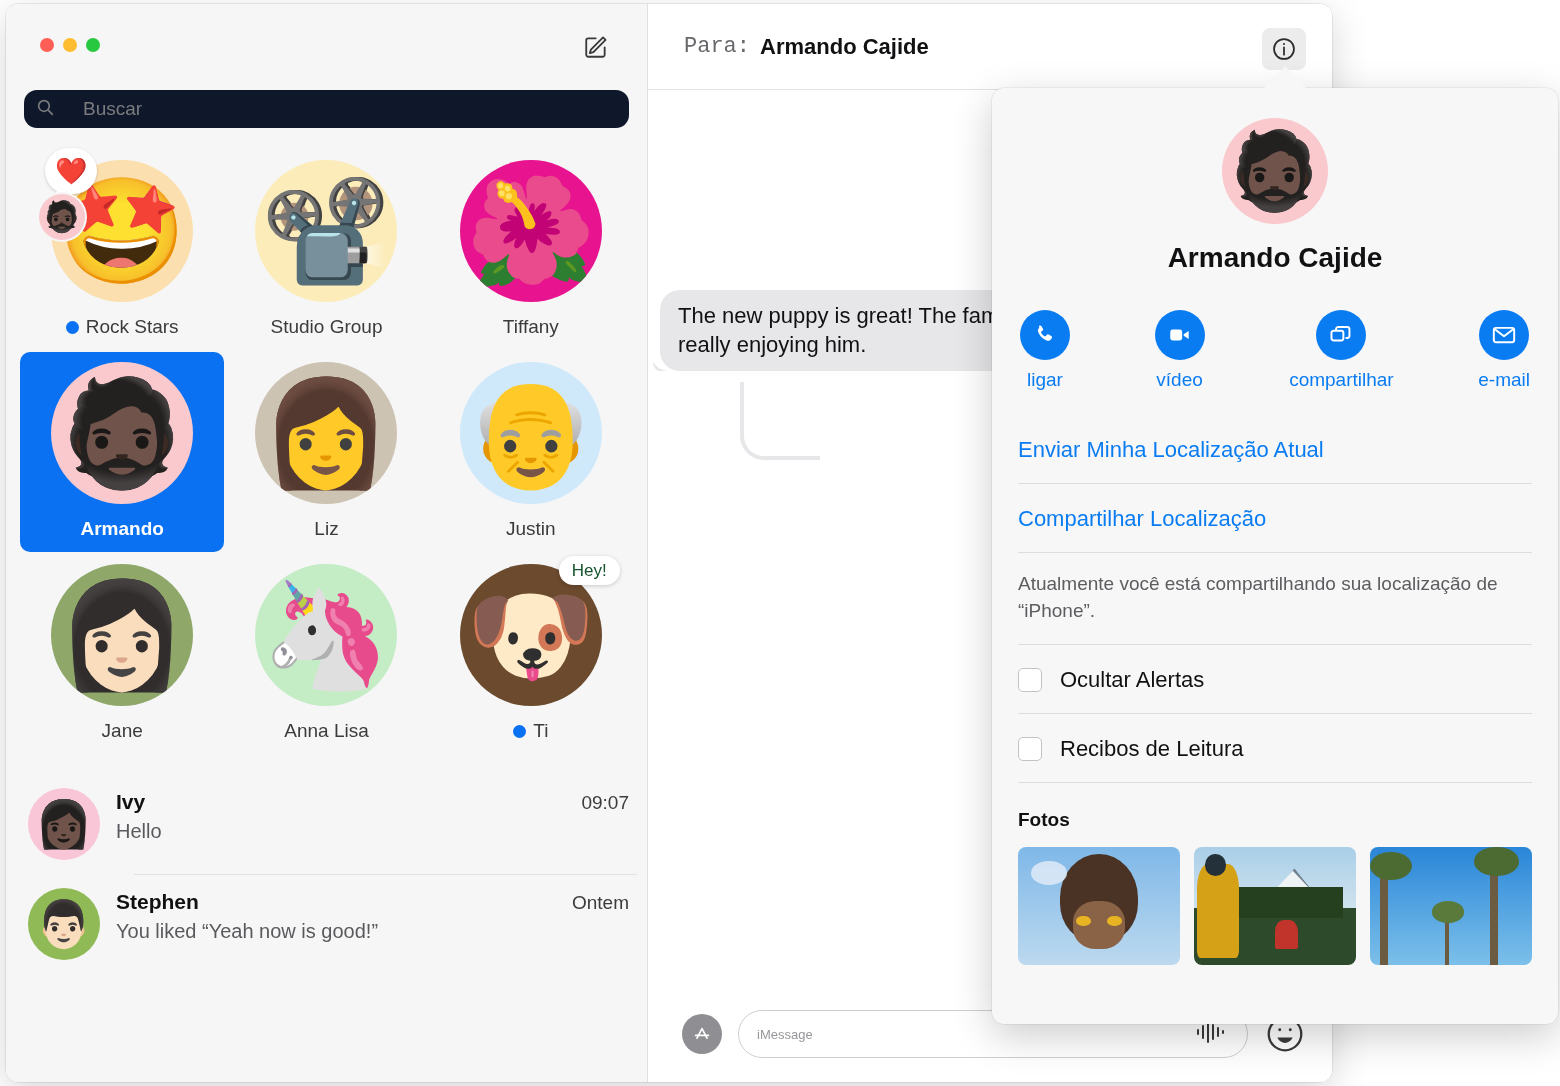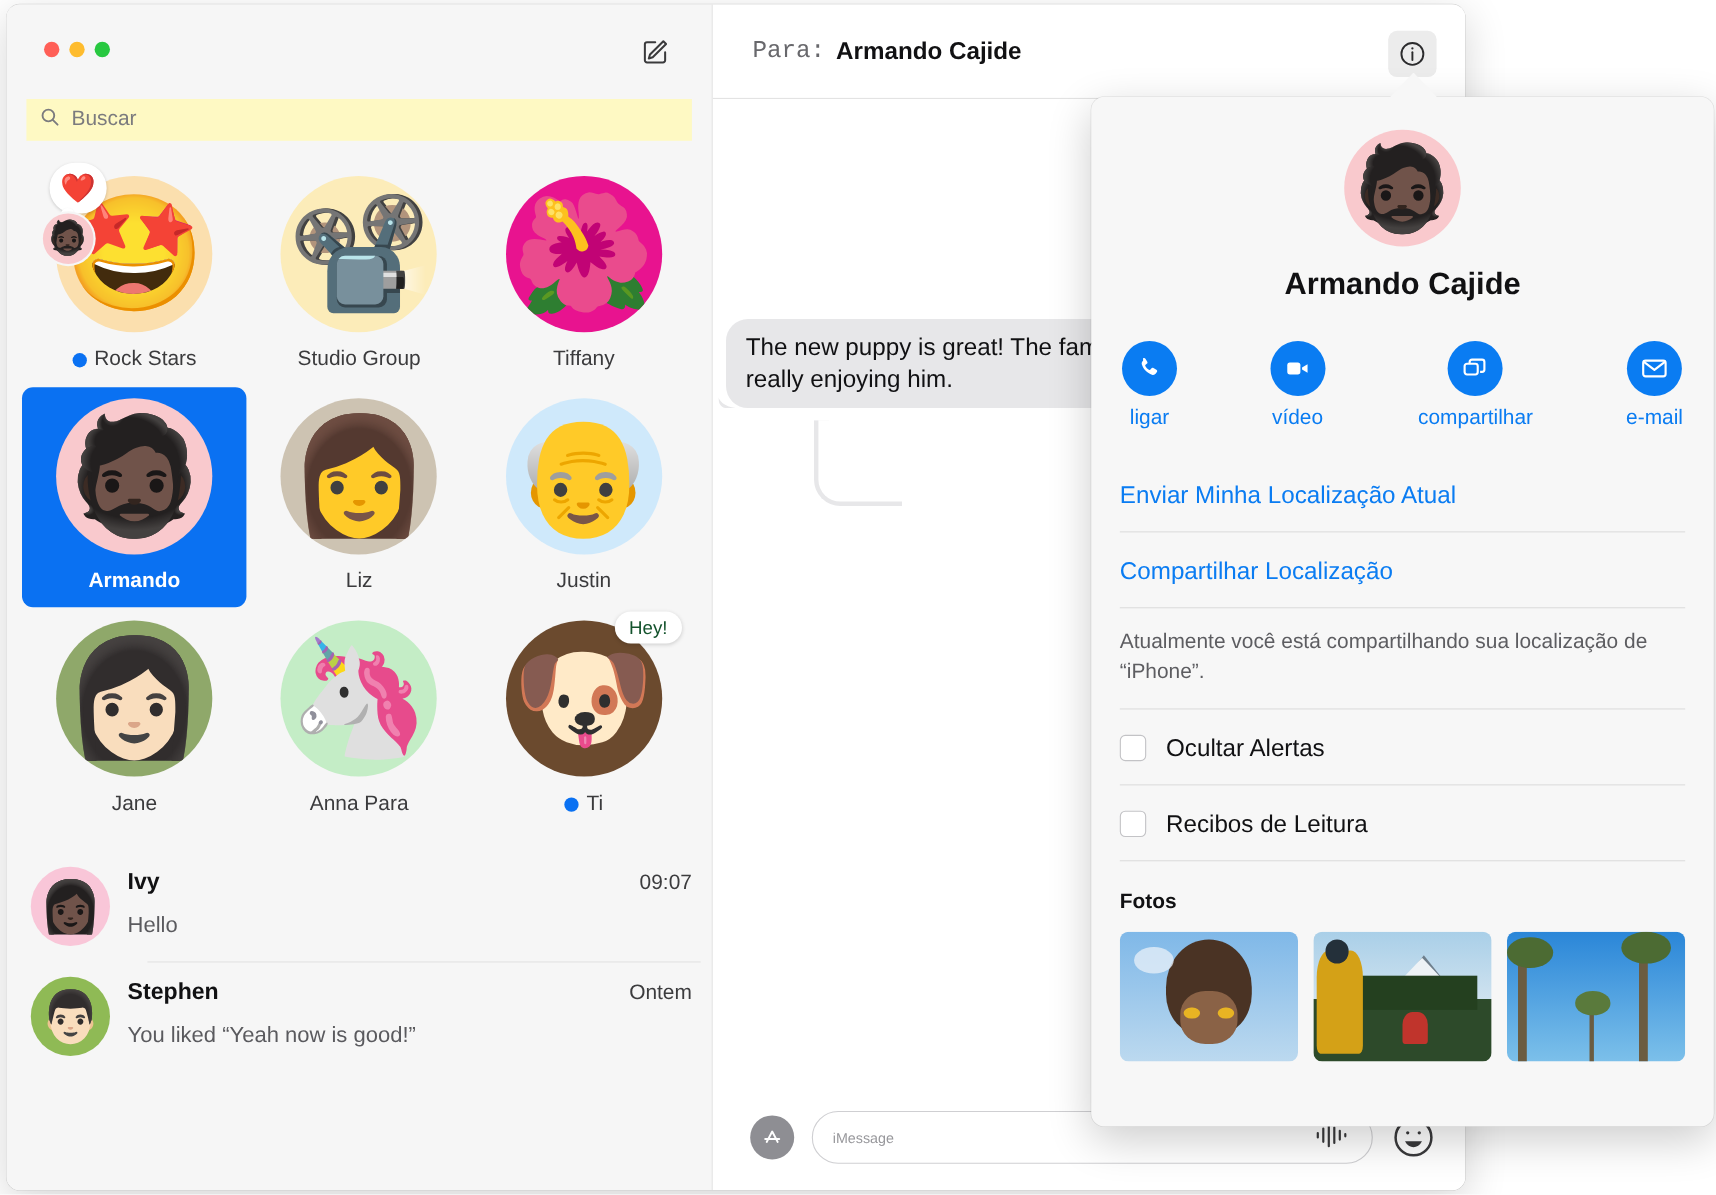--- a/index.html
+++ b/index.html
@@ -41,22 +41,22 @@
   .dot.green { background: #28c840; }
   .compose-btn {
     position: absolute; right: 34px; top: 26px;
     width: 34px; height: 34px;
     display: flex; align-items: center; justify-content: center;
     cursor: pointer;
   }
 
   .search-wrap { padding: 0 18px; flex: 0 0 auto; }
   .search-field {
-    height: 38px; background: #fef9c3; border-radius: 0;
-    display: flex; align-items: center; gap: 10px; padding: 0 12px;
+    height: 38px; background: #0f172a; border-radius: 13px;
+    display: flex; align-items: center; gap: 28px; padding: 0 12px;
   }
   .search-field .ph {
     font-size: 19px; color: #7b7b7e;
   }
 
   
   .pinned {
     padding: 22px 14px 6px 14px;
     display: grid;
     grid-template-columns: repeat(3, 1fr);
@@ -131,21 +131,21 @@
     width: 72px; height: 72px; border-radius: 50%;
     flex: 0 0 72px; overflow: hidden;
     display: flex; align-items: center; justify-content: center;
     font-size: 46px;
   }
   .conv-body { flex: 1 1 auto; min-width: 0; padding-top: 2px; }
   .conv-top { display: flex; align-items: baseline; }
   .conv-name { font-size: 21px; font-weight: bold; color: #111113; flex: 1 1 auto; }
   .conv-time { font-size: 19px; color: #3c3c3e; }
   .conv-snippet {
-    font-size: 20px; color: #5a5a5e; margin-top: 16px;
+    font-size: 20px; color: #5a5a5e; margin-top: 6px;
     white-space: nowrap; overflow: hidden; text-overflow: ellipsis;
   }
 
   
   .chat { flex: 1 1 auto; height: 100%; position: relative; background: #ffffff; display: flex; flex-direction: column; }
   .chat-header {
     height: 86px; flex: 0 0 86px;
     border-bottom: 1px solid #e3e3e3;
     display: flex; align-items: center; padding: 0 26px 0 36px;
     position: relative;
@@ -361,21 +361,21 @@
             </div>
             <div class="pin-label">
               <span>Jane</span>
             </div>
           </div>
           <div class="pin">
             <div class="pin-avatar">
               <div class="circle" style="background: rgb(196, 237, 198);">🦄</div>
             </div>
             <div class="pin-label">
-              <span>Anna Para</span>
+              <span>Anna Lisa</span>
             </div>
           </div>
           <div class="pin">
             <div class="pin-avatar">
               <div class="circle" style="background: rgb(107, 74, 46);">🐶</div>
               <div class="preview-bubble">Hey!</div>
             </div>
             <div class="pin-label">
               <span class="unread-dot"></span>
               <span>Ti</span>

